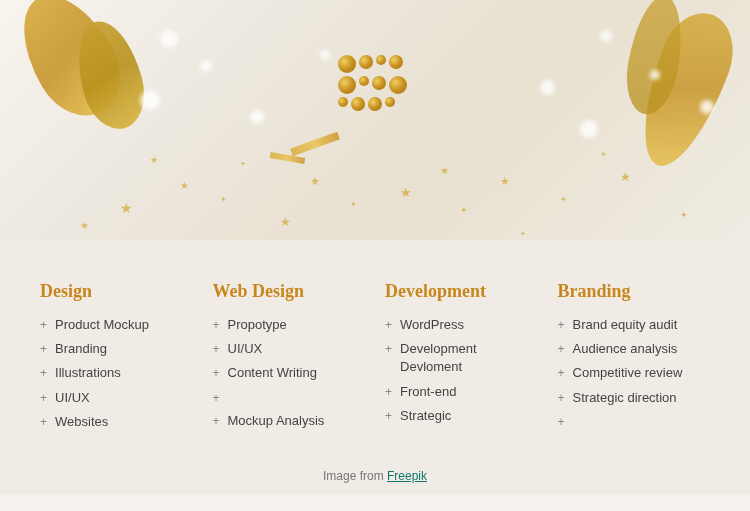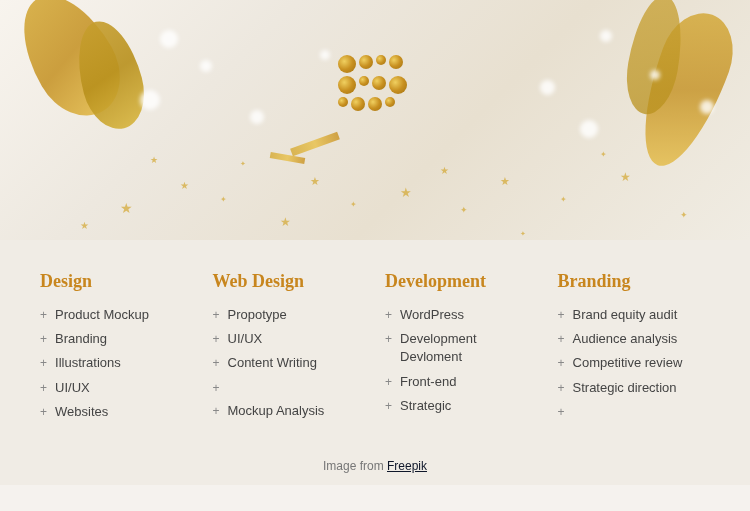--- a/index.html
+++ b/index.html
@@ -127,21 +127,21 @@
       position: absolute;
       border-radius: 50%;
       background: rgba(255, 255, 255, 0.8);
       filter: blur(2px);
     }
 
     
     .content-section {
       width: 100%;
       background: #f0ece5;
-      padding: 31px 30px 20px 30px;
+      padding: 41px 30px 20px 30px;
       display: flex;
       gap: 0;
     }
 
     .column {
       flex: 1;
       padding: 0 10px;
     }
 
     .column-title {
@@ -178,21 +178,21 @@
     .footer {
       text-align: center;
       padding: 12px;
       background: #f0ece5;
       font-family: Arial, sans-serif;
       font-size: 12px;
       color: #777;
     }
 
     .footer a {
-      color: #0f172a;
+      color: #0f766e;
     }
 
     
     .s1 { top: 200px; left: 120px; font-size: 14px; }
     .s2 { top: 180px; left: 180px; font-size: 10px; }
     .s3 { top: 195px; left: 220px; font-size: 8px; }
     .s4 { top: 175px; left: 310px; font-size: 11px; }
     .s5 { top: 200px; left: 350px; font-size: 8px; }
     .s6 { top: 185px; left: 400px; font-size: 13px; }
     .s7 { top: 205px; left: 460px; font-size: 9px; }

